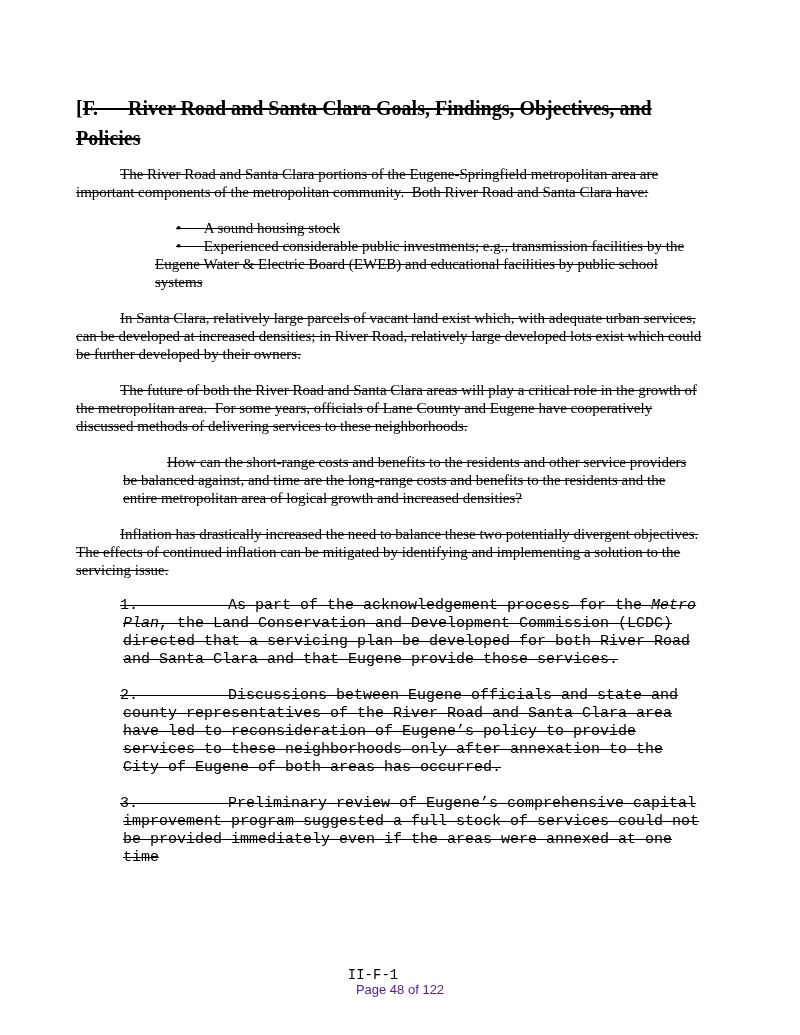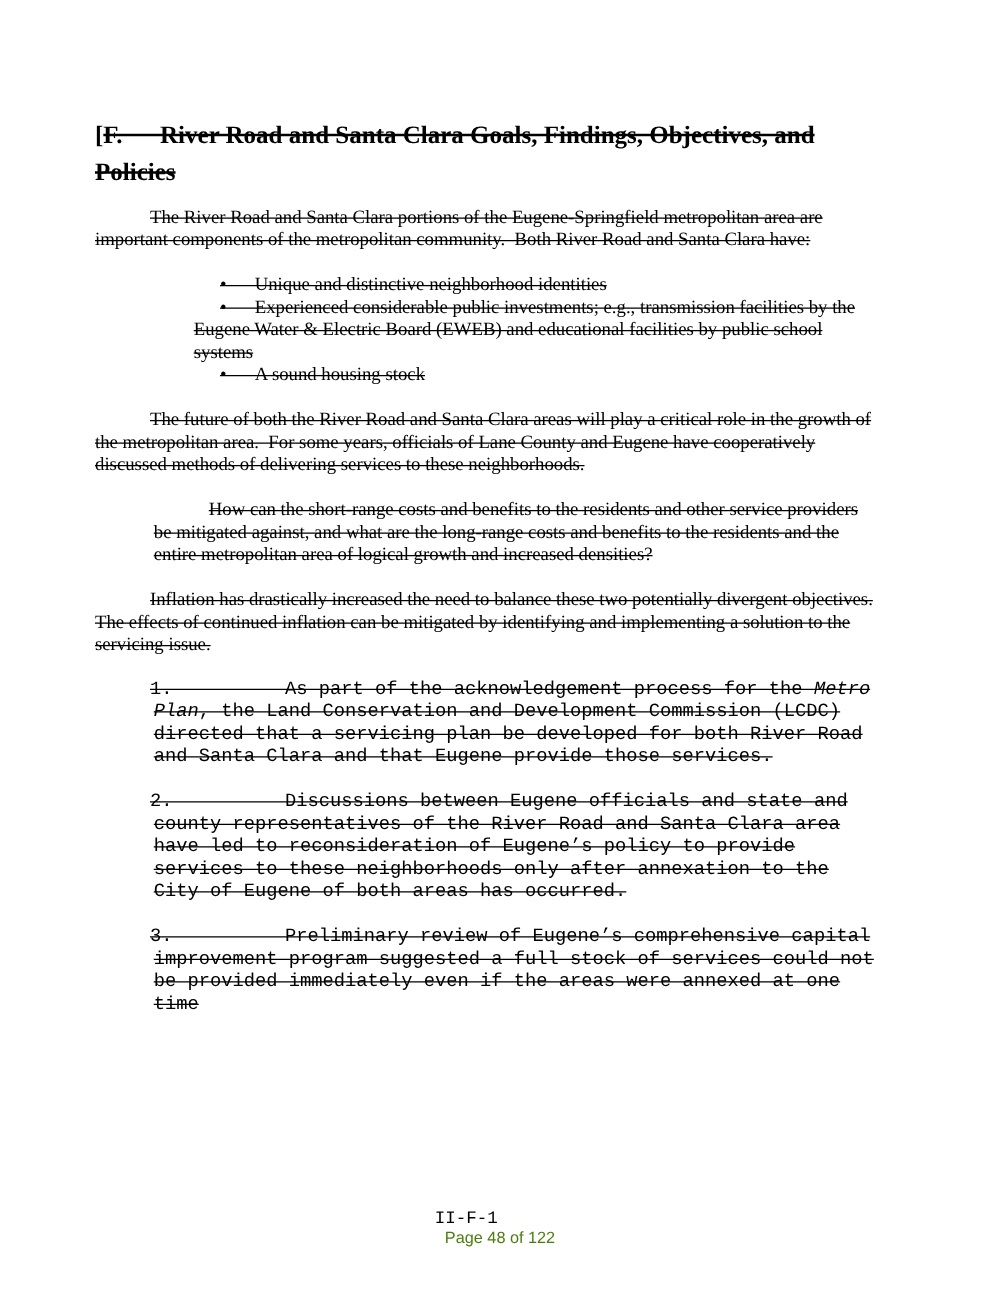--- a/index.html
+++ b/index.html
@@ -80,44 +80,44 @@
     white-space: nowrap;
   }
   .footer-page {
     position: absolute;
     left: 400px;
     top: 983px;
     transform: translateX(-50%);
     font-size: 13px;
     line-height: 14px;
     font-family: "Liberation Sans", sans-serif;
-    color: #4d7c0f;
+    color: #4c1d95;
     white-space: nowrap;
   }
 </style>
 </head>
 <body>
 
 <div class="content">
 
   <h1 class="doc-title"><span>[</span><s id="title-strike">F.&nbsp;&nbsp;&nbsp;&nbsp;&nbsp;&nbsp;River Road and Santa Clara Goals, Findings, Objectives, and Policies</s></h1>
 
   <p class="para"><s class="strike">The River Road and Santa Clara portions of the Eugene-Springfield metropolitan area are important components of the metropolitan community.&nbsp; Both River Road and Santa Clara have:</s></p>
 
   <div class="bullet-list" id="bullet-list">
-      <div class="bullet-item"><s class="strike">•&nbsp;&nbsp;&nbsp;&nbsp;&nbsp;&nbsp;Unique and distinctive neighborhood identities</s></div>
+      <div class="bullet-item"><s class="strike">•&nbsp;&nbsp;&nbsp;&nbsp;&nbsp;&nbsp;A sound housing stock</s></div>
       <div class="bullet-item"><s class="strike">•&nbsp;&nbsp;&nbsp;&nbsp;&nbsp;&nbsp;Experienced considerable public investments; e.g., transmission facilities by the Eugene Water &amp; Electric Board (EWEB) and educational facilities by public school systems</s></div>
-      <div class="bullet-item"><s class="strike">•&nbsp;&nbsp;&nbsp;&nbsp;&nbsp;&nbsp;A sound housing stock</s></div>
     </div>
 
+  <p class="para"><s class="strike">In Santa Clara, relatively large parcels of vacant land exist which, with adequate urban services, can be developed at increased densities; in River Road, relatively large developed lots exist which could be further developed by their owners.</s></p>
 
   <p class="para"><s class="strike">The future of both the River Road and Santa Clara areas will play a critical role in the growth of the metropolitan area.&nbsp; For some years, officials of Lane County and Eugene have cooperatively discussed methods of delivering services to these neighborhoods.</s></p>
 
 
-  <div class="quote-block"><s class="strike">How can the short-range costs and benefits to the residents and other service providers be mitigated against, and what are the long-range costs and benefits to the residents and the entire metropolitan area of logical growth and increased densities?</s></div>
+  <div class="quote-block"><s class="strike">How can the short-range costs and benefits to the residents and other service providers be balanced against, and time are the long-range costs and benefits to the residents and the entire metropolitan area of logical growth and increased densities?</s></div>
 
   <p class="para"><s class="strike">Inflation has drastically increased the need to balance these two potentially divergent objectives. The effects of continued inflation can be mitigated by identifying and implementing a solution to the servicing issue.</s></p>
 
 
   <div class="num-list" id="num-list">
       <div class="num-item"><s class="strike"><span>1.&nbsp;&nbsp;&nbsp;&nbsp;&nbsp;&nbsp;&nbsp;&nbsp;&nbsp;&nbsp;</span><span>As part of the acknowledgement process for the </span><span class="italic">Metro Plan</span><span>, the Land Conservation and Development Commission (LCDC) directed that a servicing plan be developed for both River Road and Santa Clara and that Eugene provide those services.</span></s></div>
       <div class="num-item"><s class="strike"><span>2.&nbsp;&nbsp;&nbsp;&nbsp;&nbsp;&nbsp;&nbsp;&nbsp;&nbsp;&nbsp;</span><span>Discussions between Eugene officials and state and county representatives of the River Road and Santa Clara area have led to reconsideration of Eugene’s policy to provide services to these neighborhoods only after annexation to the City of Eugene of both areas has occurred.</span></s></div>
       <div class="num-item"><s class="strike"><span>3.&nbsp;&nbsp;&nbsp;&nbsp;&nbsp;&nbsp;&nbsp;&nbsp;&nbsp;&nbsp;</span><span>Preliminary review of Eugene’s comprehensive capital improvement program suggested a full stock of services could not be provided immediately even if the areas were annexed at one time</span></s></div>
     </div>
 

